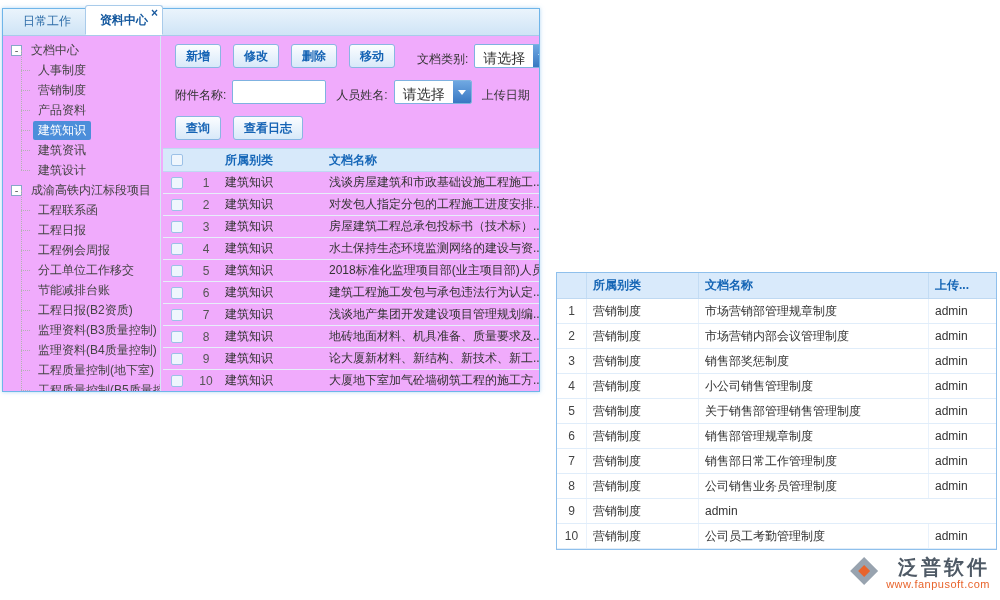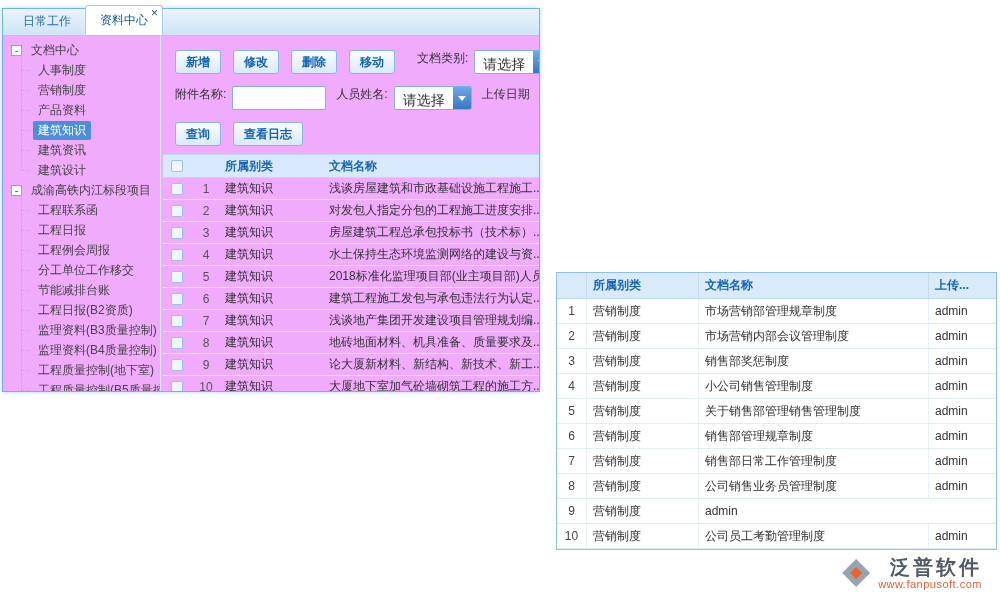--- a/index.html
+++ b/index.html
@@ -7,39 +7,39 @@
     font-family:"Liberation Sans","DejaVu Sans",sans-serif}
   body{position:relative}
 
   
   .panel1{position:absolute;left:2px;top:8px;width:538px;height:384px;
     border:1px solid #6FB5E9;background:#f0abfc;box-shadow:0 0 4px rgba(111,181,233,.55)}
   .tabbar{height:27px;background:linear-gradient(#EAF4FC,#CFE4F6);
     border-bottom:1px solid #A9CBEA;display:flex;align-items:flex-end;padding-left:6px}
   .tab{font-size:12px;color:#2E6DA8;padding:6px 14px 5px;cursor:pointer}
   .tab.active{background:#fff;border:1px solid #A9CBEA;border-bottom:1px solid #fff;
-    color:#14589E;font-weight:normal;border-radius:3px 3px 0 0;position:relative;}
+    color:#14589E;font-weight:bold;border-radius:3px 3px 0 0;position:relative;}
   .tab-close{position:absolute;top:0;right:4px;font-size:12px;color:#1A5A9E;cursor:pointer}
   .p1body{position:absolute;top:27px;left:0;right:0;bottom:0;display:flex;overflow:hidden}
 
   
   .tree{width:158px;border-right:1px solid #D6E6F5;padding:4px 0 0 6px;overflow:hidden;flex:none}
   .tree-row{height:20px;display:flex;align-items:center;font-size:12px;color:#444;
     white-space:nowrap;cursor:pointer}
   .exp{width:11px;height:11px;border:1px solid #86A7C8;background:#fff;font-size:11px;
     line-height:8px;text-align:center;color:#555;margin:0 4px 0 2px;flex:none}
   .conn{width:15px;height:20px;margin-left:9px;flex:none;position:relative}
   .conn::before{content:"";position:absolute;left:3px;top:-10px;bottom:10px;border-left:1px dotted #B3B3B3}
   .conn::after{content:"";position:absolute;left:3px;top:10px;width:9px;border-top:1px dotted #B3B3B3}
   .tree-row .lbl{padding:1px 5px;border-radius:2px;overflow:hidden}
   .tree-row.sel .lbl{background:#4C8EDA;color:#fff}
 
   
   .content{flex:1;overflow:hidden;position:relative}
-  .frow{display:flex;align-items:flex-start;margin:14px 0 0 14px;white-space:nowrap}
+  .frow{display:flex;align-items:flex-end;margin:8px 0 0 14px;white-space:nowrap}
   .frow.f2,.frow.f3{margin-top:12px}
   .tbtn{height:24px;padding:0 10px;margin-right:12px;font-size:12px;color:#1563B4;
     background:linear-gradient(#FBFDFF,#D8E9F9);border:1px solid #8AB6E2;border-radius:3px;
     cursor:pointer;font-family:inherit;font-weight:bold}
   .flabel{font-size:12px;color:#333;margin:0 6px 0 10px;flex:none}
   .flabel.first{margin-left:0}
   .dd{display:inline-flex;height:24px;border:1px solid #7FB2E0;border-radius:2px;
     background:#fff;overflow:hidden;cursor:pointer;flex:none}
   .ddtxt{font-size:14px;color:#333;padding:5px 8px 0;min-width:48px}
   .ddarr{width:18px;background:linear-gradient(#6FA8E2,#3878C2);display:flex;
@@ -69,21 +69,21 @@
   .thead2 .c2{color:#1565B5;font-weight:bold;border-right:1px solid #C3DCF4}
   .r2row{display:flex;height:25px;border-bottom:1px solid #E0EDFA;font-size:12px;color:#333;align-items:stretch}
   .c2{padding:0 6px;white-space:nowrap;overflow:hidden;border-right:1px solid #E9F2FC;
     display:flex;align-items:center;font-size:12px}
   .n2{width:30px;flex:none;justify-content:center;padding:0;color:#444}
   .cat2{width:112px;flex:none}
   .name2{width:230px;flex:none}
   .up2{flex:1;border-right:none !important}
 
   
-  .brand{position:absolute;right:18px;bottom:10px;display:flex;align-items:center}
+  .brand{position:absolute;right:10px;bottom:10px;display:flex;}
   .logo-icon{width:30px;height:30px;position:relative;margin-right:7px;flex:none}
   .logo-icon::before{content:"";position:absolute;inset:1px;background:#98A3AF;
     clip-path:polygon(50% 0,100% 50%,50% 100%,0 50%)}
   .logo-icon::after{content:"";position:absolute;inset:9px;background:#E8642C;
     clip-path:polygon(50% 0,100% 50%,50% 100%,0 50%)}
   .brand-col{display:flex;flex-direction:column;align-items:flex-end}
   .brand-name{font-size:20px;font-weight:bold;color:#4F5A66;letter-spacing:3px;line-height:22px}
   .brand-url{font-size:11px;color:#E8642C;letter-spacing:.5px}
 </style>
 </head>

